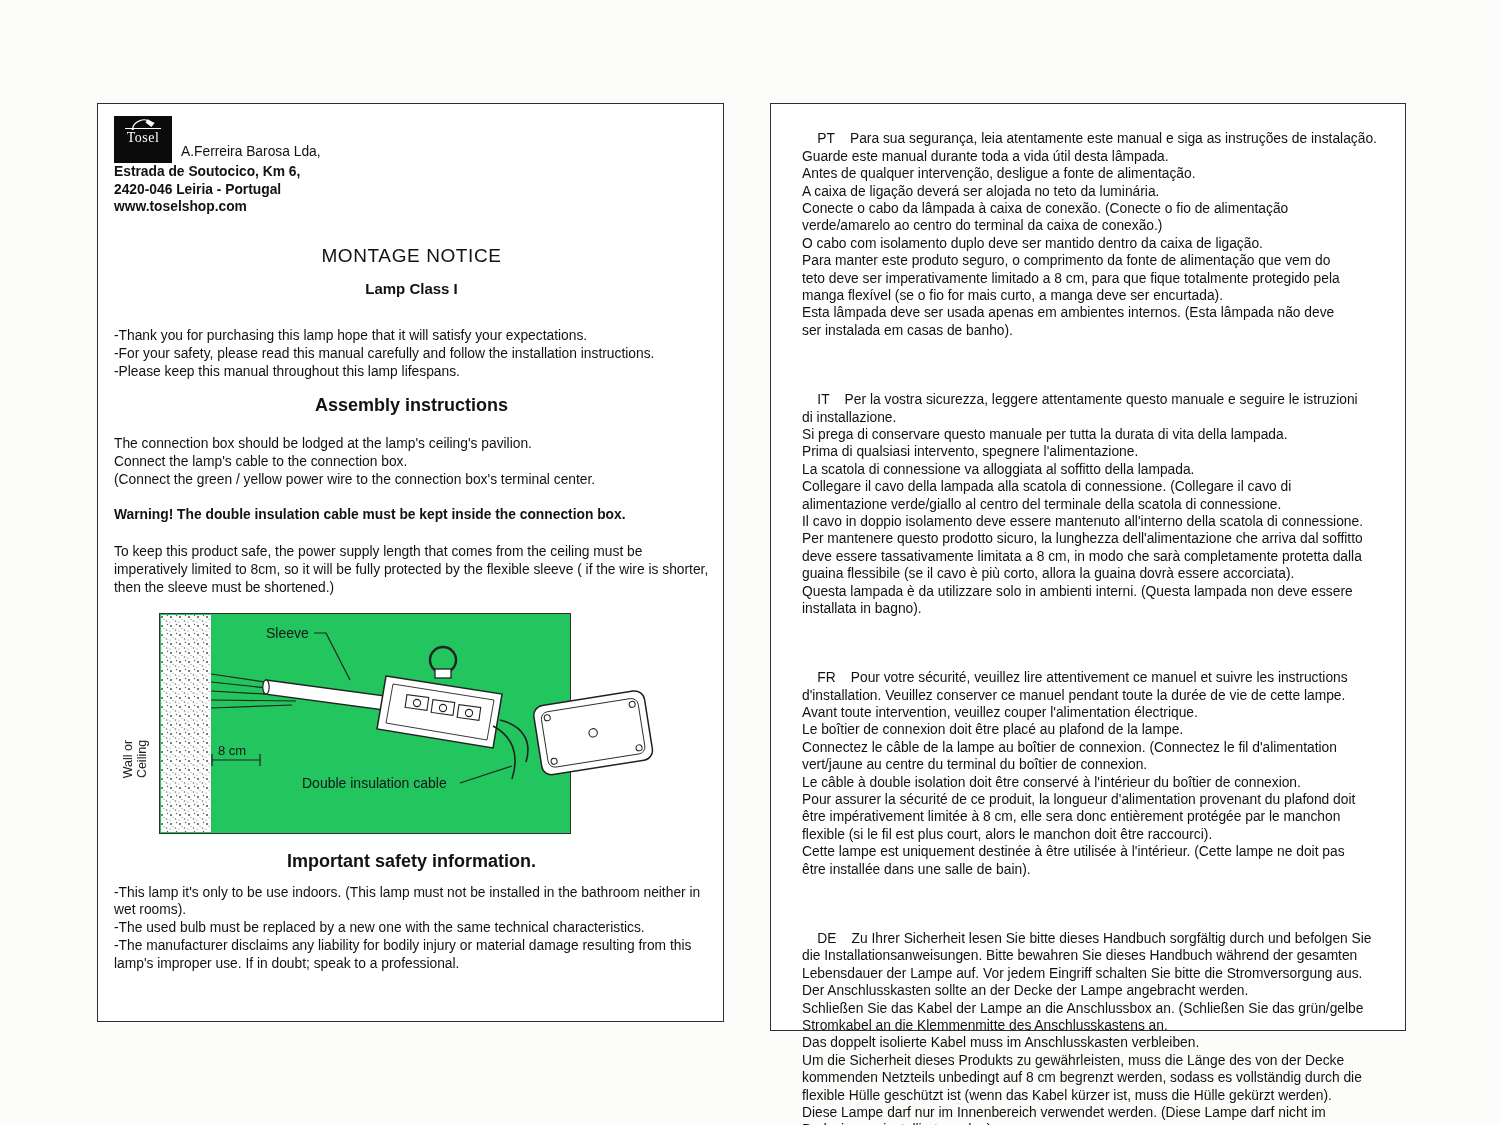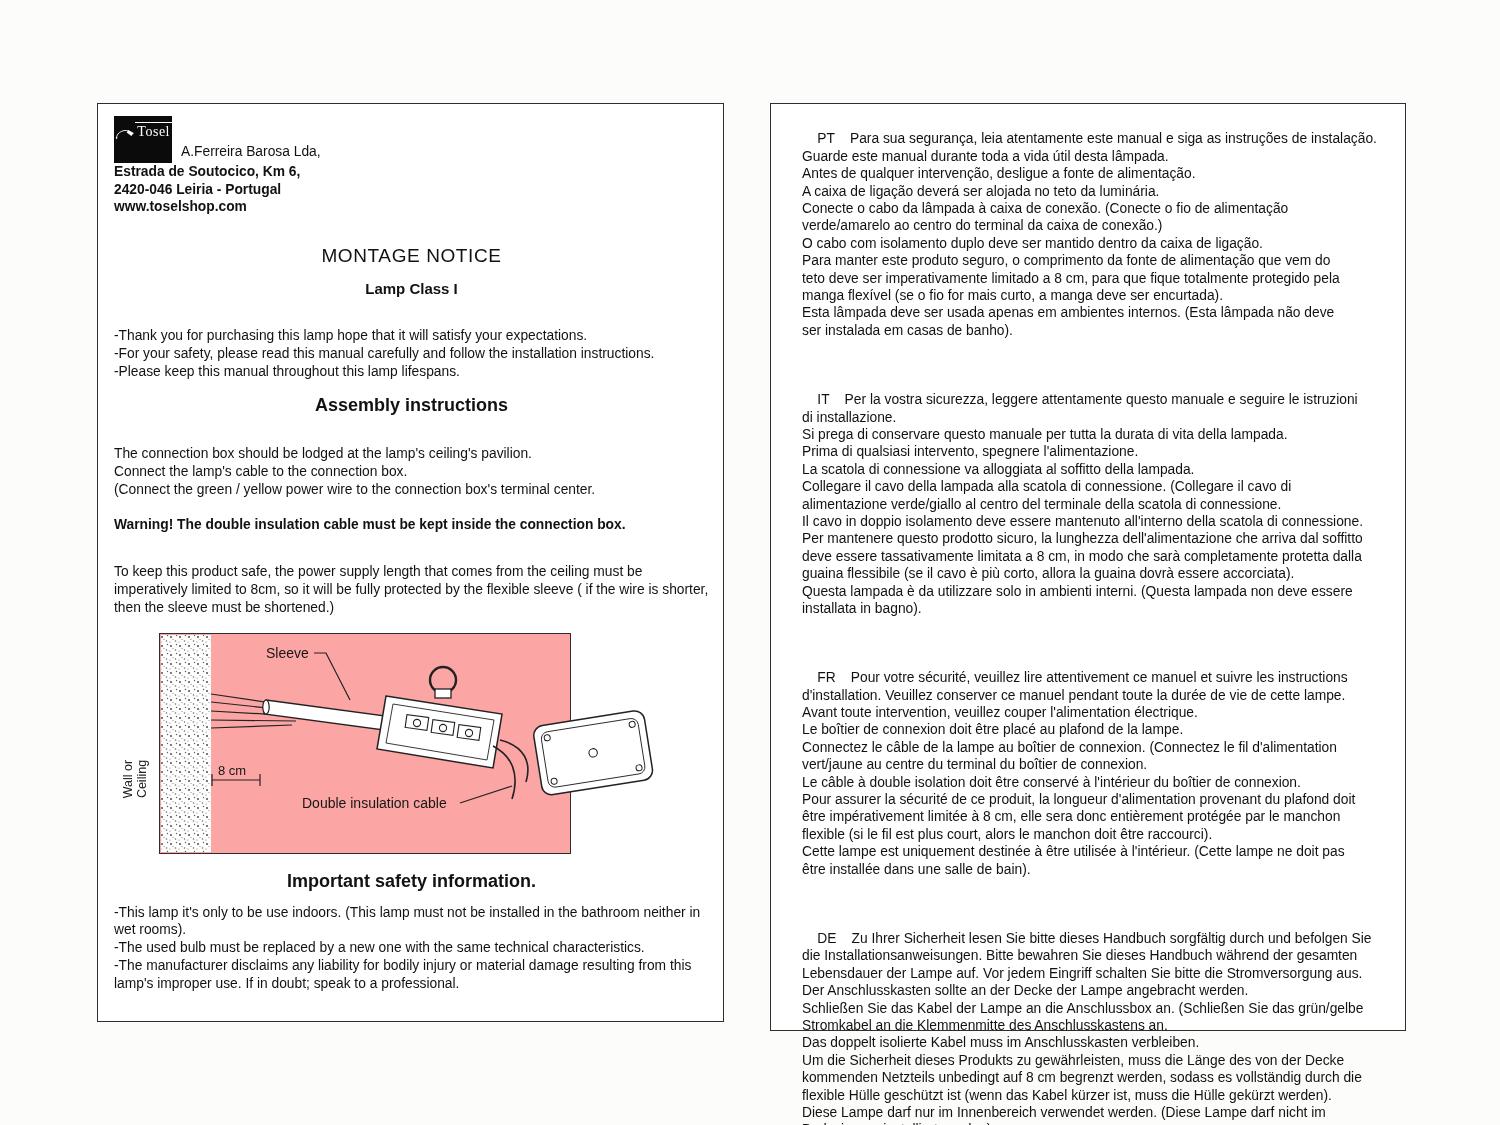--- a/index.html
+++ b/index.html
@@ -2,34 +2,34 @@
 <html><head>
 <meta charset="utf-8">
 <style>
   * { margin:0; padding:0; box-sizing:border-box; }
   html,body { width:1500px; height:1125px; background:#fcfcfb; font-family:"Liberation Sans", sans-serif; color:#121212; }
   .page { position:absolute; background:#ffffff; border:1px solid #2e2e2e; }
 
   
   .page-left { left:97px; top:103px; width:627px; height:919px; padding:12px 14px 10px 16px; font-size:13.8px; line-height:17.8px; }
   .logo-row { display:flex; align-items:flex-end; gap:9px; }
-  .logo { width:58px; height:47px; background:#0b0b0b; display:flex; align-items:center; justify-content:flex-end; padding-bottom:16px; }
+  .logo { width:58px; height:47px; background:#0b0b0b; display:flex; flex-direction:column; align-items:center; justify-content:flex-end; padding-bottom:16px; }
   .logo svg { display:block; margin-bottom:-2px; }
   .logo-text { color:#ffffff; font-family:"Liberation Serif", serif; font-size:14px; letter-spacing:0.5px; border-top:1px solid #fff; padding:0 2px; }
   .addr-first { padding-bottom:2px;margin-top:24px; }
   .addr div { line-height:17.5px;font-weight:bold; }
   .title { font-weight:400; font-size:19px; letter-spacing:0.6px; text-align:center; margin-top:31px; }
   .subtitle { font-size:15px; font-weight:700; text-align:center; margin-top:16px; }
   .pre { white-space:pre-wrap; }
   .intro { margin-top:29px; }
   .section-heading { font-weight:700; font-size:18px; text-align:center; margin-top:17px; }
   .warn { font-weight:700; margin-top:11px; }
-  .para { margin-top:30px; }
+  .para { margin-top:20px; }
   .diagram-wrap { position:relative; margin:16px 0 0 45px; width:499px; }
-  .diagram { width:412px; height:221px; border:1px solid #2e2e2e; background:#fca5a5; }
+  .diagram { width:412px; height:221px; border:1px solid #2e2e2e; background:#22c55e; }
   .wall-label { position:absolute; left:-56px; top:132px; width:64px; transform:rotate(-90deg); font-size:12.5px; line-height:14px; text-align:center; color:#222; }
   .safety-heading { margin-top:19px; }
   .safety { margin-top:13px; }
 
   
   .page-right { left:770px; top:103px; width:636px; height:928px; padding:9px 13px 8px 31px; font-size:13.8px; line-height:17.4px; }
   .lang-block { white-space:pre-wrap; margin-bottom:17px; }
   .lang-code { margin-right:15px; }
 
   svg text { font-family:"Liberation Sans", sans-serif; fill:#161616; }

